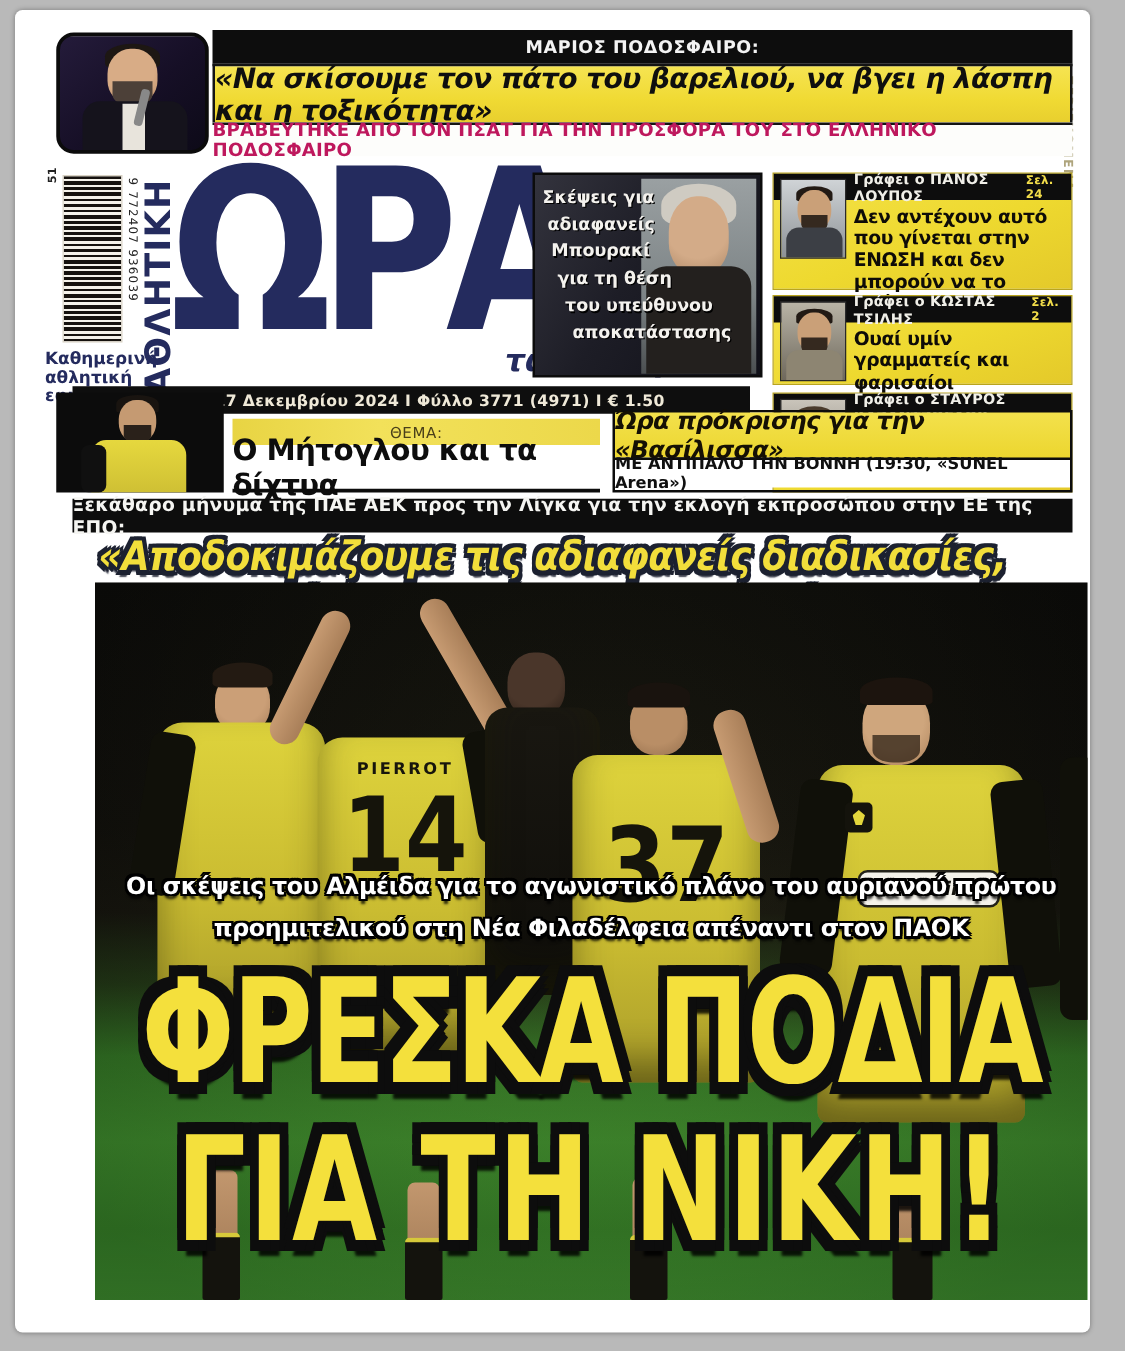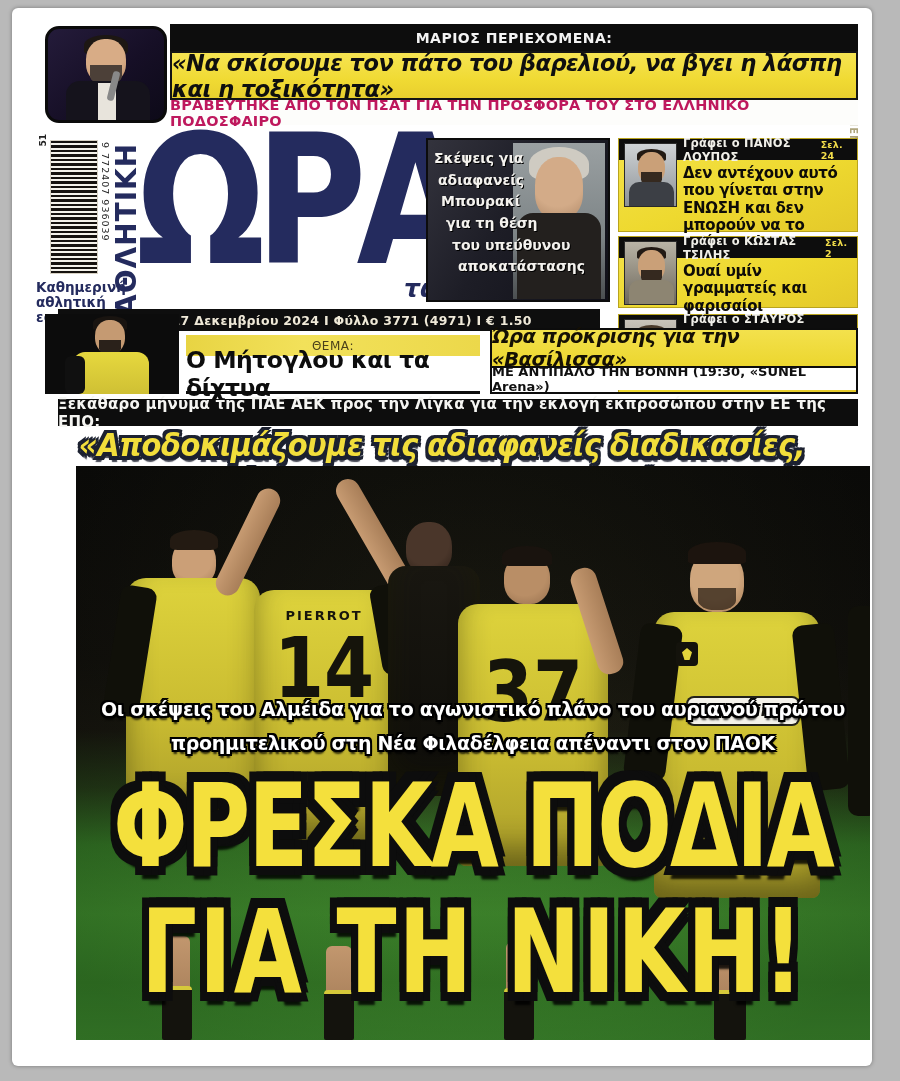--- a/index.html
+++ b/index.html
@@ -217,21 +217,21 @@
   <div class="abs bleed-vert">ΠΕΡΙΕΧΟΜΕΝΑ</div>
 
   <div class="abs photo-man">
     <div class="pm-hair"></div>
     <div class="pm-head"></div>
     <div class="pm-beard"></div>
     <div class="pm-suit"></div>
     <div class="pm-shirt"></div>
     <div class="pm-mic"></div>
   </div>
-  <div class="abs kicker-bar">ΜΑΡΙΟΣ ΠΕΡΙΕΧΟΜΕΝΑ:</div>
+  <div class="abs kicker-bar">ΜΑΡΙΟΣ ΠΟΔΟΣΦΑΙΡΟ:</div>
   <div class="abs quote-band">«Να σκίσουμε τον πάτο του βαρελιού, να βγει η λάσπη και η τοξικότητα»</div>
   <div class="abs subline">ΒΡΑΒΕΥΤΗΚΕ ΑΠΟ ΤΟΝ ΠΣΑΤ ΓΙΑ ΤΗΝ ΠΡΟΣΦΟΡΑ ΤΟΥ ΣΤΟ ΕΛΛΗΝΙΚΟ ΠΟΔΟΣΦΑΙΡΟ</div>
 
   <div class="abs num51">51</div>
   <div class="abs barcode"></div>
   <div class="abs barcode-num">9 772407 936039</div>
   <div class="abs tagline">Καθημερινή αθλητική εφημερίδα</div>
   <div class="abs brand-vert">ΑΘΛΗΤΙΚΗ</div>
   <div class="abs brand-main">ΩΡΑ</div>
   <div class="abs brand-sub">των σπορ</div>

